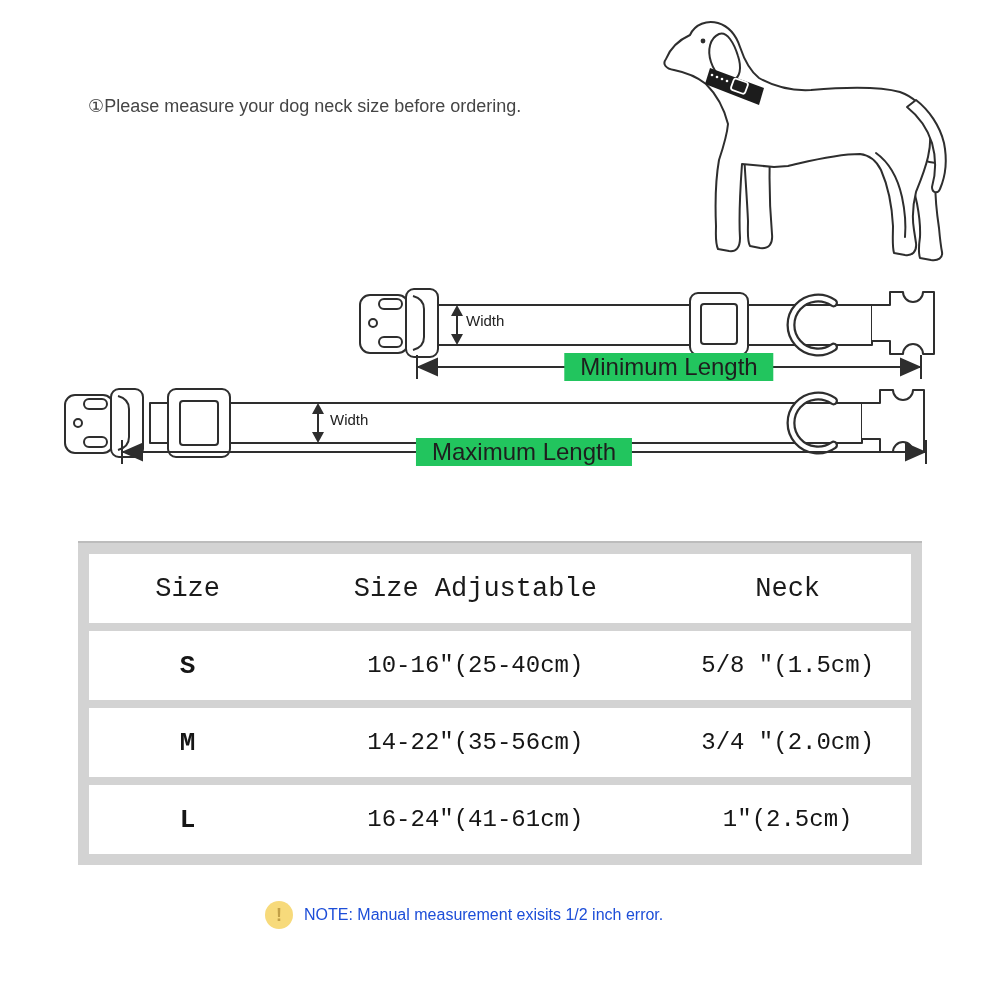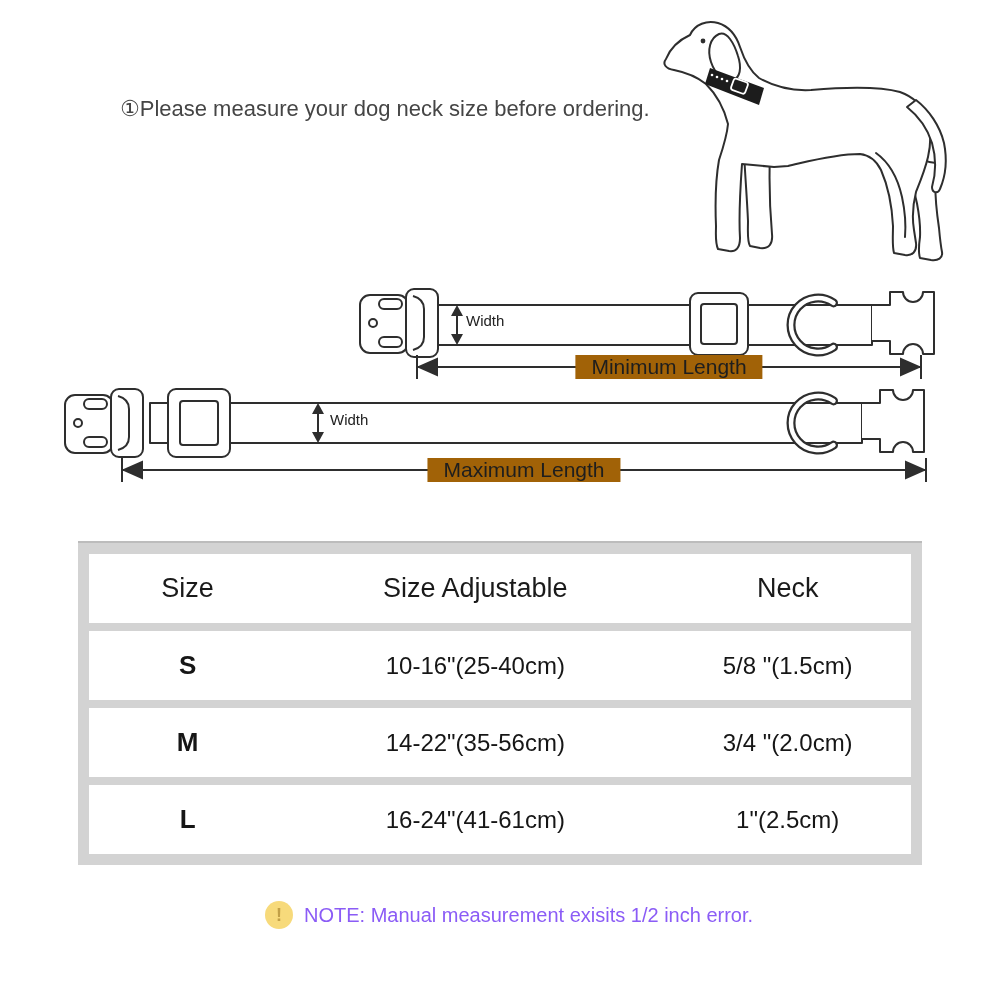--- a/index.html
+++ b/index.html
@@ -3,52 +3,52 @@
 <meta charset="utf-8">
 <style>
   html,body{margin:0;padding:0;}
   body{
     width:1000px;height:1000px;position:relative;background:#fff;
     font-family:"Liberation Sans","DejaVu Sans",sans-serif;color:#3d3d3d;
     overflow:hidden;
   }
   .abs{position:absolute;}
   
-  .instructions{left:88px;top:94px;width:565px;font-size:22px;line-height:1.38;color:#454545;margin-left:32px;}
+  .instructions{left:88px;top:94px;width:565px;font-size:18px;line-height:1.38;color:#454545;}
   .instructions p{margin:0 0 9px 0;}
   
   .width-label{font-size:15px;color:#222;}
   
   .dim-arrow{height:30px;}
   .dim-arrow svg{position:absolute;left:0;top:0;}
   .dim-label{
     position:absolute;left:50%;top:50%;transform:translate(-50%,-50%);
-    background:#a16207;padding:0 16px;font-size:21px;color:#1e1e1e;white-space:nowrap;
+    background:#22c55e;padding:0 16px;font-size:24px;color:#1e1e1e;white-space:nowrap;
   }
   
   .size-table{
     left:78px;top:541px;width:844px;background:#d3d3d3;
     border-top:2px solid #bcbcbc;padding:11px;box-sizing:border-box;
   }
   .t-row{
     background:#fff;height:69px;margin-bottom:8px;
-    display:grid;grid-template-columns:24% 46% 30%;align-items:center;
+    display:grid;grid-template-columns:24% 46% 30%;align-items:center;font-family:Liberation Mono, monospace;
   }
   .t-row:last-child{margin-bottom:0;}
   .t-cell{text-align:center;font-size:24px;color:#161616;}
   .t-head .t-cell{font-size:27px;color:#1a1a1a;}
   .t-size{font-weight:bold;font-size:26px;}
   
   .note-row{left:265px;top:901px;display:flex;align-items:center;gap:11px;}
   .note-icon{
     width:28px;height:28px;border-radius:50%;background:#f7da7b;
     display:flex;align-items:center;justify-content:center;
     color:#c2a047;font-weight:bold;font-size:18px;flex:0 0 auto;
   }
-  .note-text{font-size:20px;color:#8b5cf6;white-space:nowrap;}
+  .note-text{font-size:16px;color:#1d4ed8;white-space:nowrap;}
   svg .ln{stroke:#2e2e2e;stroke-width:2;fill:none;}
   svg .wh{stroke:#2e2e2e;stroke-width:2;fill:#fff;}
 </style>
 </head>
 <body>
 
 <div class="abs instructions">
   <p>①Please measure your dog neck size before ordering.</p>
 </div>
 
@@ -154,21 +154,21 @@
     <g>
       <path d="M778.5,17.9 A27,27 0 1 0 778.5,62.1" fill="none" stroke="#2e2e2e" stroke-width="9" stroke-linecap="round"></path>
       <path d="M778.5,17.9 A27,27 0 1 0 778.5,62.1" fill="none" stroke="#fff" stroke-width="4.5" stroke-linecap="round"></path>
     </g>
 
     <path class="wh" d="M807,20 L825,20 L825,7 L838,7 A10,10 0 0 0 858,7 L869,7 L869,69 L858,69 A10,10 0 0 0 838,69 L825,69 L825,56 L807,56"></path>
   </g>
 </svg>
 <span class="abs width-label" style="left:330px;top:411px">Width</span>
 
-<div class="abs dim-arrow" style="left:120px;top:455px;width:808px">
+<div class="abs dim-arrow" style="left:120px;top:437px;width:808px">
   <svg width="808" height="30">
     <g stroke="#2e2e2e" stroke-width="2" fill="#2e2e2e">
       <line x1="2" y1="15" x2="806" y2="15"></line>
       <line x1="2" y1="3" x2="2" y2="27"></line>
       <line x1="806" y1="3" x2="806" y2="27"></line>
       <polygon points="4,15 22,7 22,23"></polygon>
       <polygon points="804,15 786,7 786,23"></polygon>
     </g>
   </svg>
   <span class="dim-label">Maximum Length</span>

